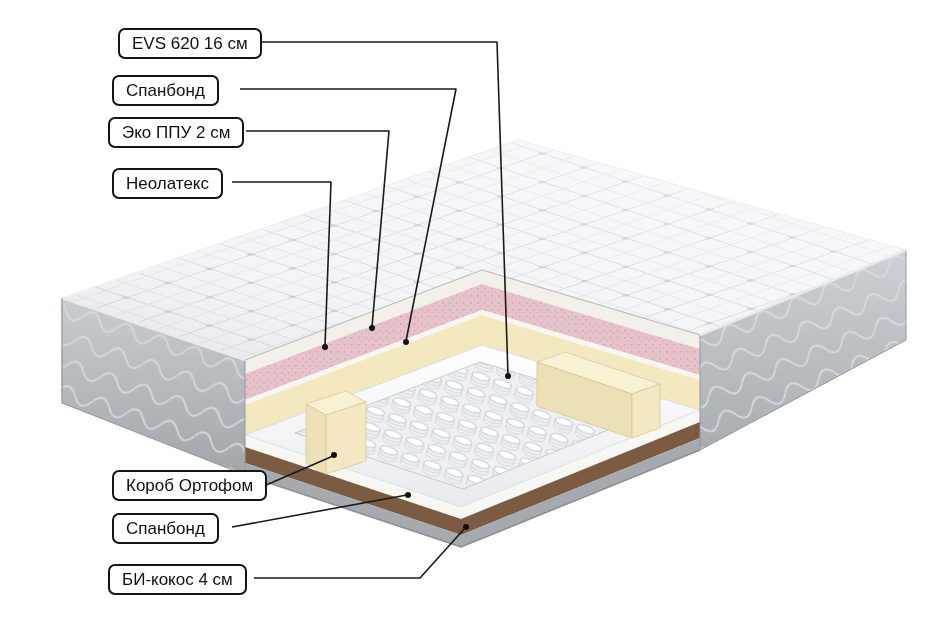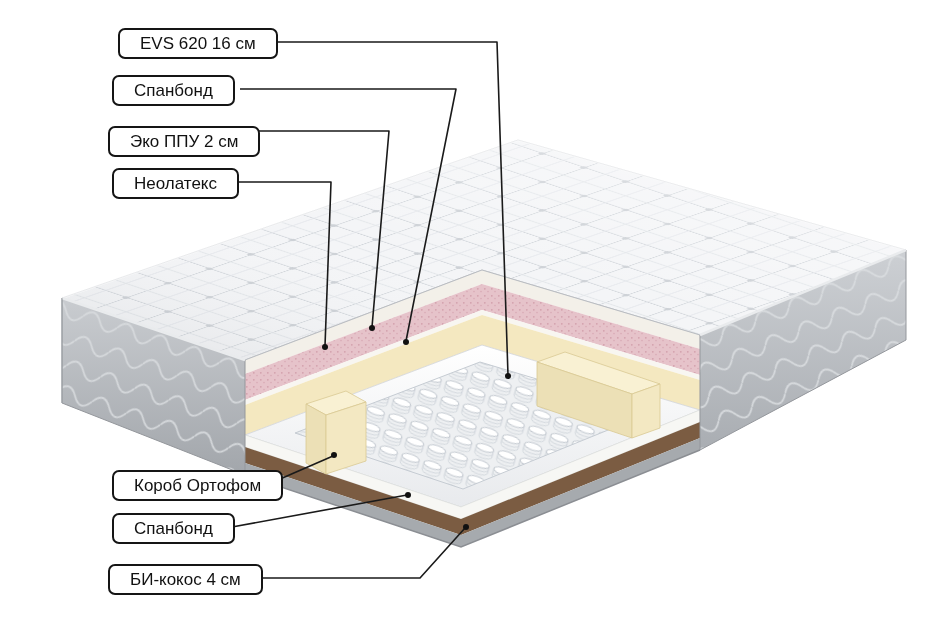--- a/index.html
+++ b/index.html
@@ -11,21 +11,21 @@
     font-family:"Liberation Sans", sans-serif;
   }
   .canvas svg{position:absolute;left:0;top:0;}
   .label{
     position:absolute;
     display:inline-block;
     white-space:nowrap;
     background:#ffffff;
     border:2px solid #151515;
     border-radius:7px;
-    padding:3px 20px;
+    padding:3px 12px;
     font-size:17px;
     line-height:21px;
     color:#111111;
   }
 </style>
 </head>
 <body>
 
 <div class="canvas">
 
@@ -147,19 +147,19 @@
       <circle cx="372" cy="328" r="3"></circle>
       <circle cx="325" cy="347" r="3"></circle>
       <circle cx="334" cy="455" r="3"></circle>
       <circle cx="408" cy="495" r="3"></circle>
       <circle cx="466" cy="527" r="3"></circle>
     </g>
   </svg>
 
   <div class="label" style="left:118px;top:28px">EVS 620 16 см</div>
   <div class="label" style="left:112px;top:75px">Спанбонд</div>
-  <div class="label" style="left:108px;top:126px">Эко ППУ 2 см</div>
+  <div class="label" style="left:108px;top:117px">Эко ППУ 2 см</div>
   <div class="label" style="left:112px;top:168px">Неолатекс</div>
   <div class="label" style="left:112px;top:470px">Короб Ортофом</div>
   <div class="label" style="left:112px;top:513px">Спанбонд</div>
   <div class="label" style="left:108px;top:564px">БИ-кокос 4 см</div>
 
 </div>
 
 </body></html>

